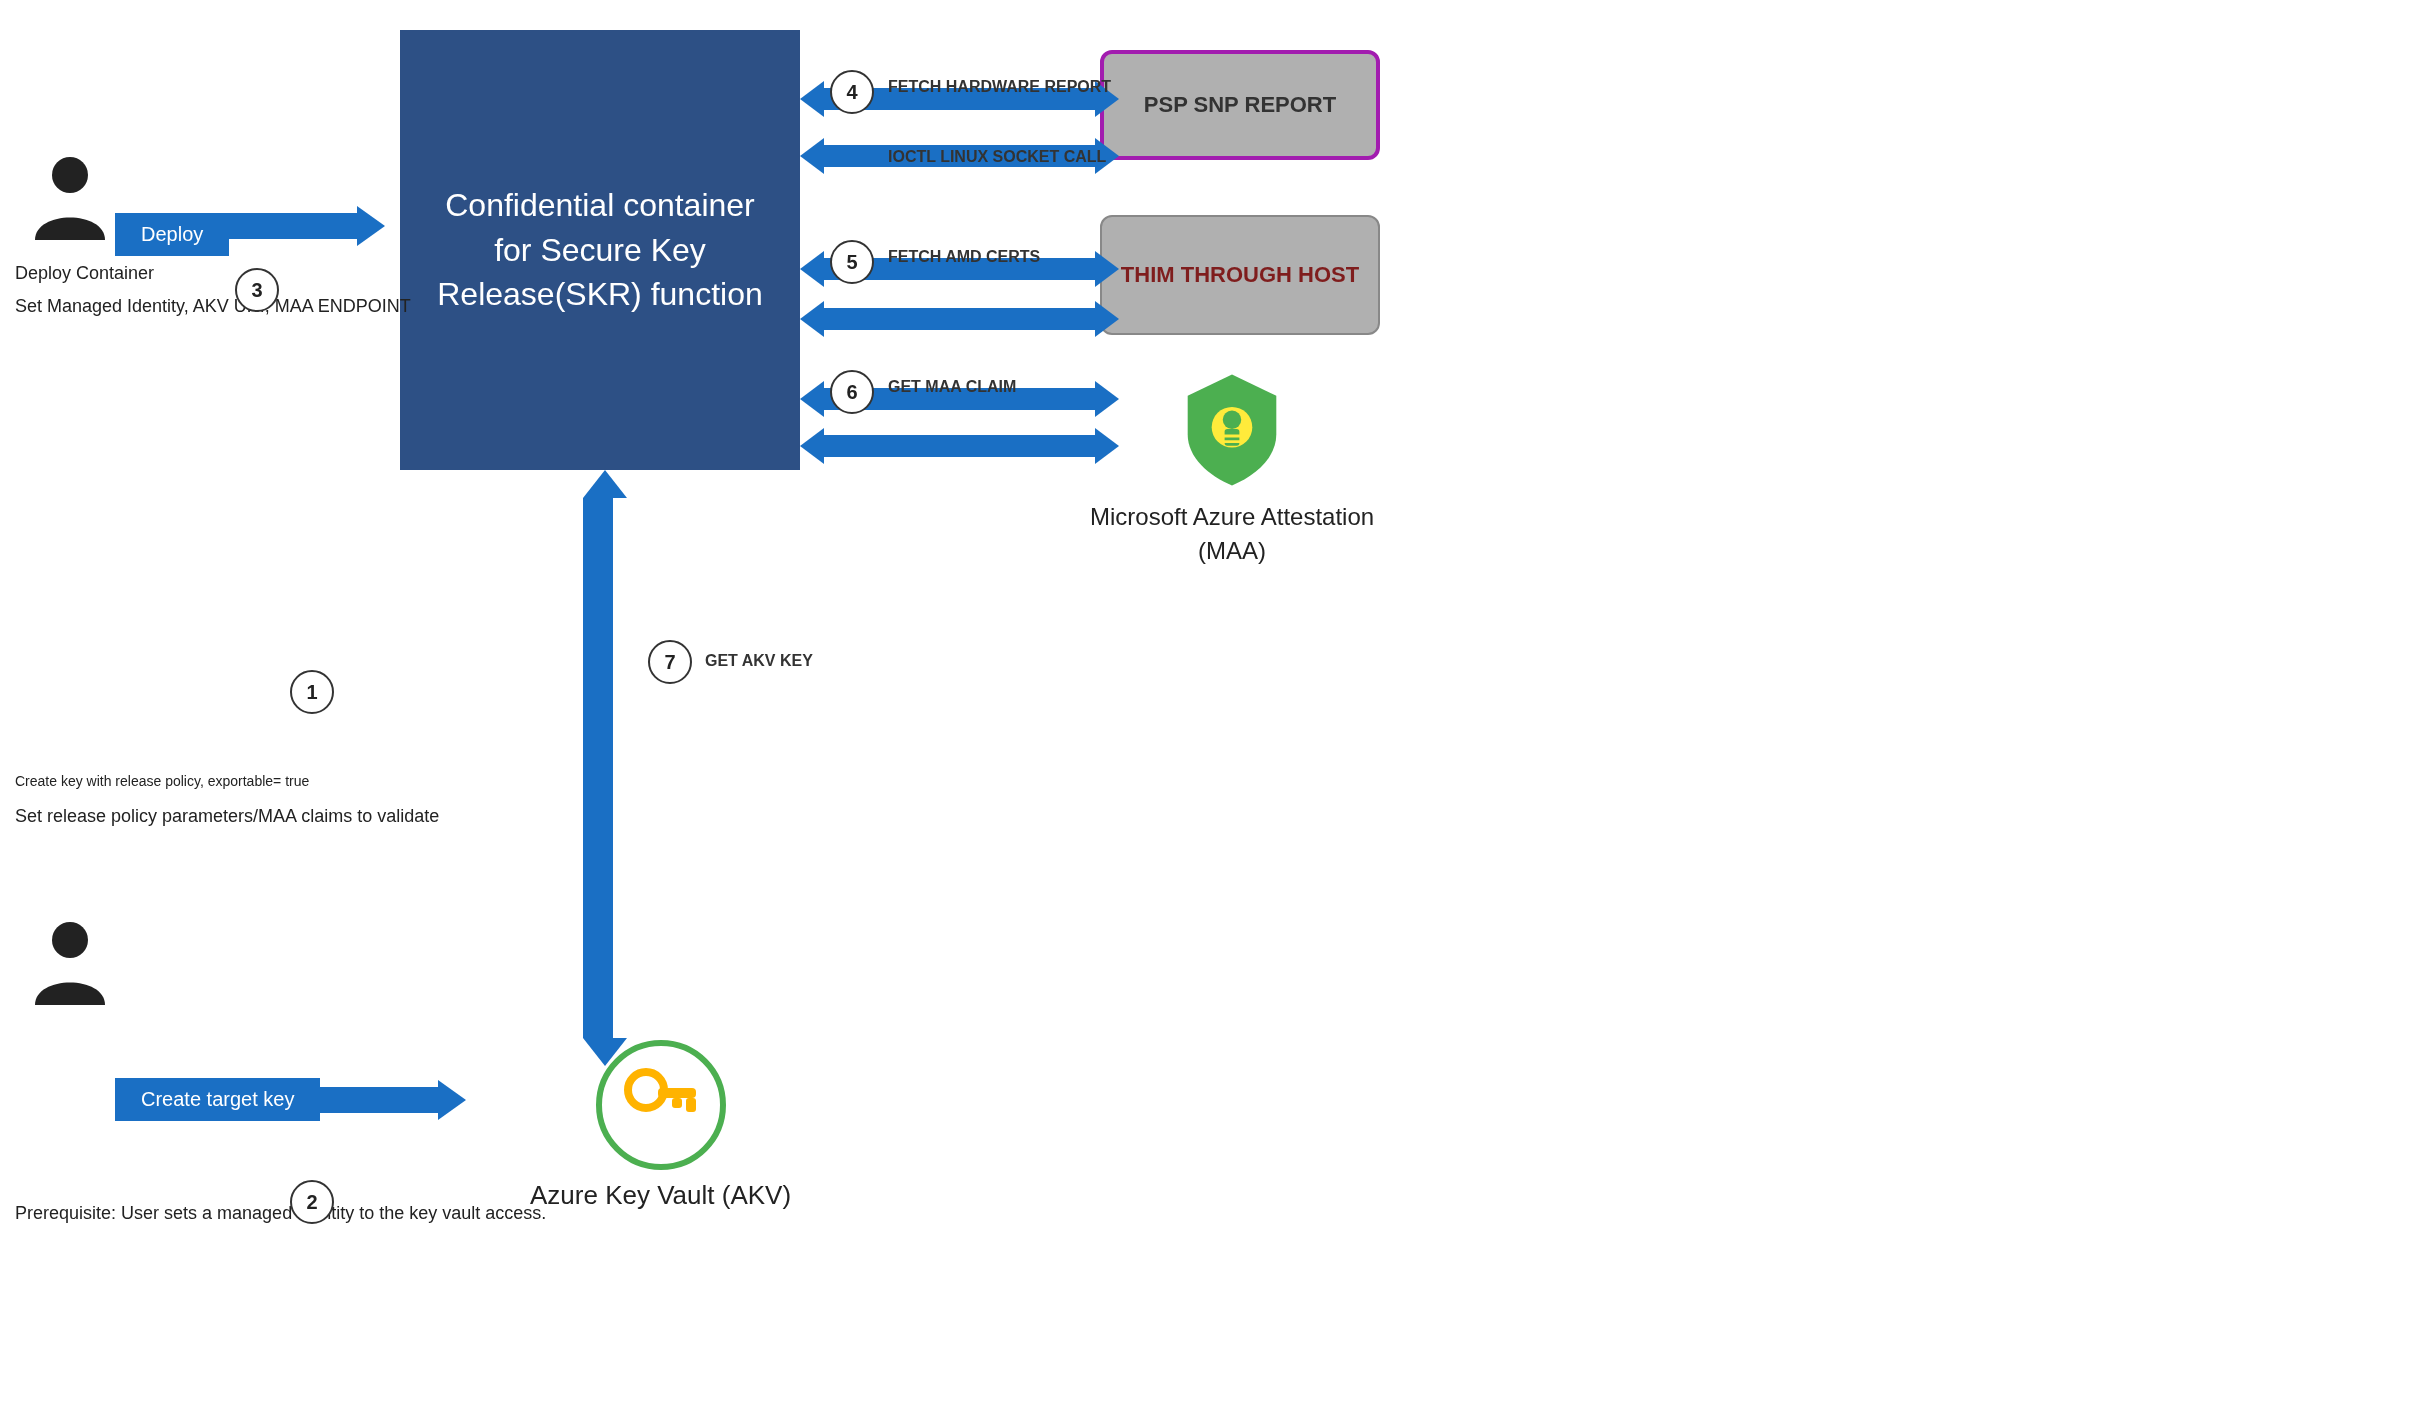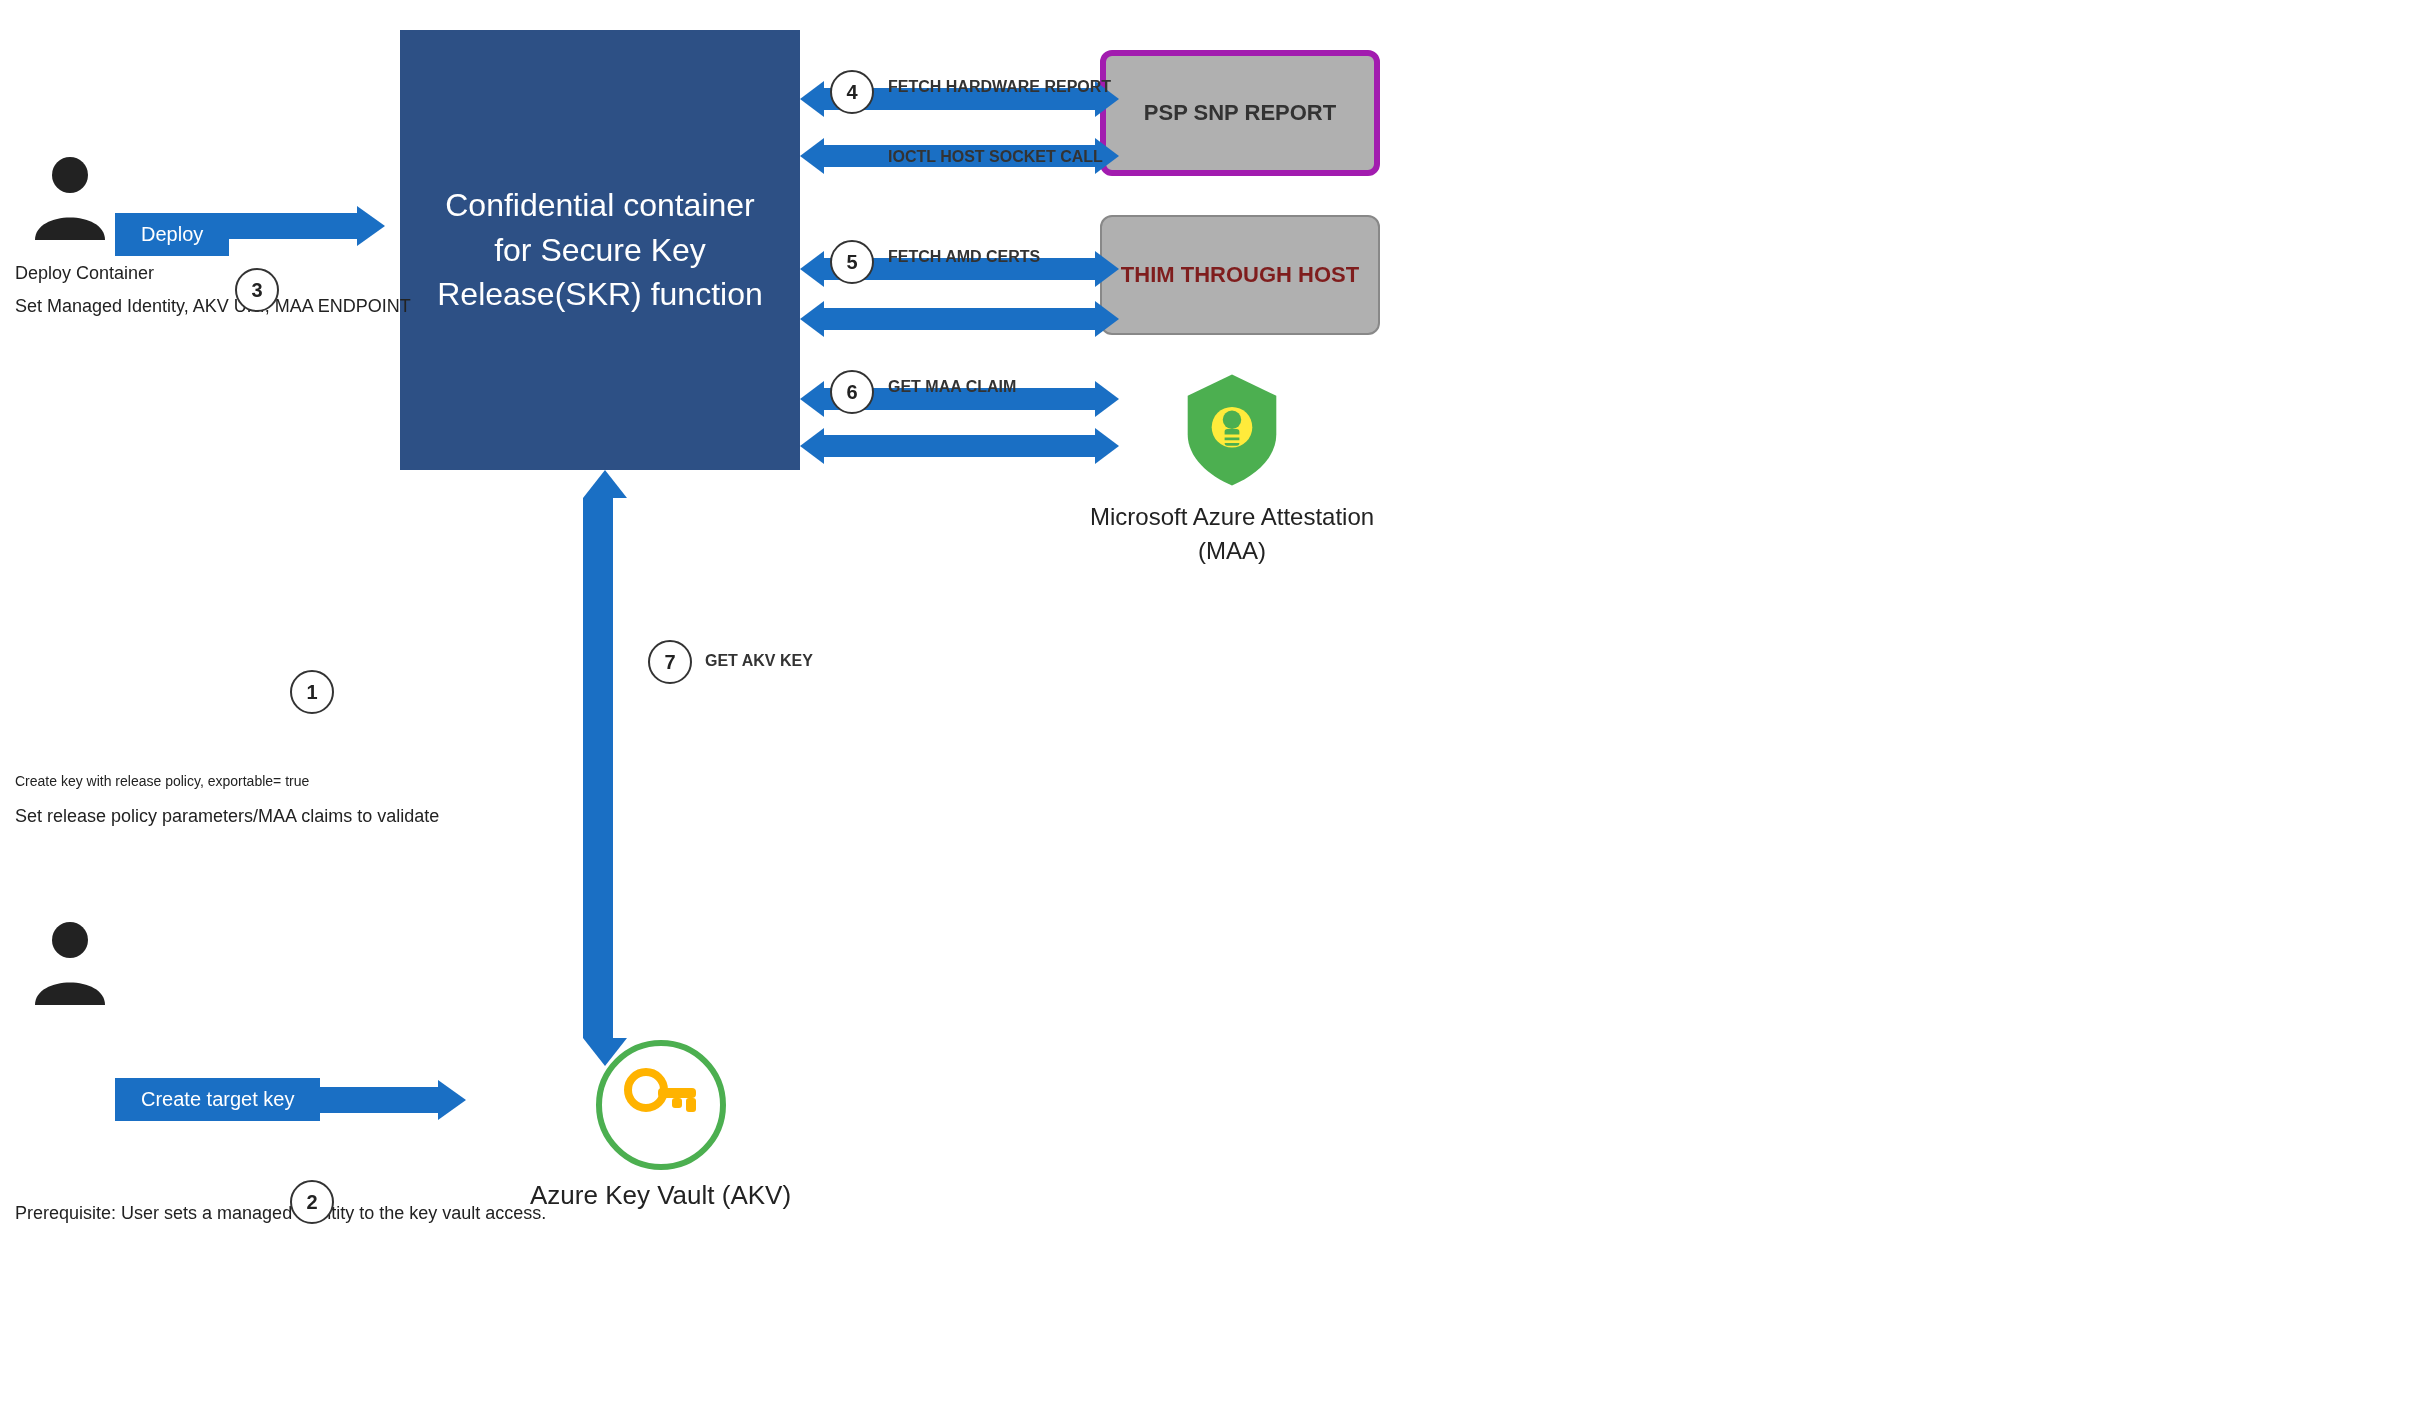--- a/index.html
+++ b/index.html
@@ -38,23 +38,23 @@
       font-weight: 400;
       line-height: 1.4;
     }
 
     
     .psp-box {
       position: absolute;
       left: 1100px;
       top: 50px;
       width: 280px;
-      height: 126px;
+      height: 110px;
       background: #b0b0b0;
-      border: 6px solid #a21caf;
+      border: 4px solid #a21caf;
       border-radius: 12px;
       display: flex;
       align-items: center;
       justify-content: center;
     }
     .psp-box-text {
       color: #333;
       font-size: 22px;
       font-weight: 600;
       text-align: center;
@@ -324,21 +324,21 @@
     <span>4</span>
   </div>
   <div style="position:absolute; left:888px; top:78px; font-size:16px; font-weight:700; color:#333;">FETCH HARDWARE REPORT</div>
 
   <div style="position:absolute; left:800px; top:145px;">
     <div style="position:absolute; left:0; top:50%; transform:translateY(-50%); width:0;height:0;border-top:18px solid transparent;border-bottom:18px solid transparent;border-right:24px solid #1a6fc4;"></div>
     <div style="margin-left:22px; width:275px; height:22px; background:#1a6fc4; position:relative;">
       <div style="position:absolute; right:-22px; top:50%; transform:translateY(-50%); width:0;height:0;border-top:18px solid transparent;border-bottom:18px solid transparent;border-left:24px solid #1a6fc4;"></div>
     </div>
   </div>
-  <div style="position:absolute; left:888px; top:148px; font-size:16px; font-weight:700; color:#333;">IOCTL HOST SOCKET CALL</div>
+  <div style="position:absolute; left:888px; top:148px; font-size:16px; font-weight:700; color:#333;">IOCTL LINUX SOCKET CALL</div>
 
   <div style="position:absolute; left:800px; top:258px;">
     <div style="position:absolute; left:0; top:50%; transform:translateY(-50%); width:0;height:0;border-top:18px solid transparent;border-bottom:18px solid transparent;border-right:24px solid #1a6fc4;"></div>
     <div style="margin-left:22px; width:275px; height:22px; background:#1a6fc4; position:relative;">
       <div style="position:absolute; right:-22px; top:50%; transform:translateY(-50%); width:0;height:0;border-top:18px solid transparent;border-bottom:18px solid transparent;border-left:24px solid #1a6fc4;"></div>
     </div>
   </div>
   <div class="step-circle" style="left:830px; top:240px;">
     <span>5</span>
   </div>

